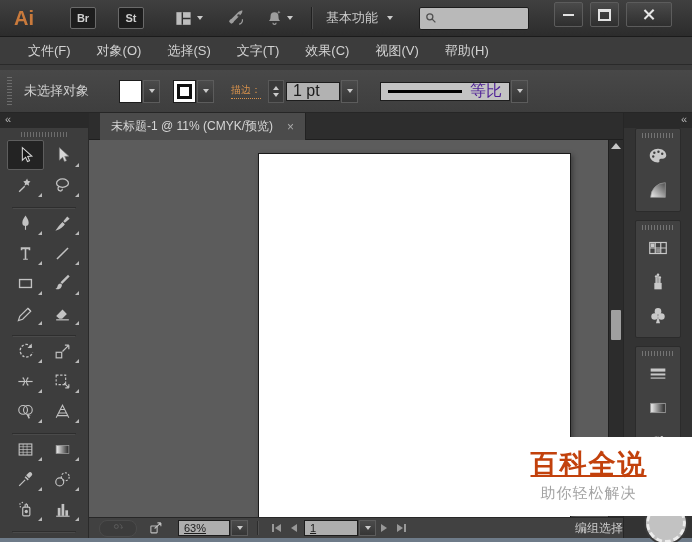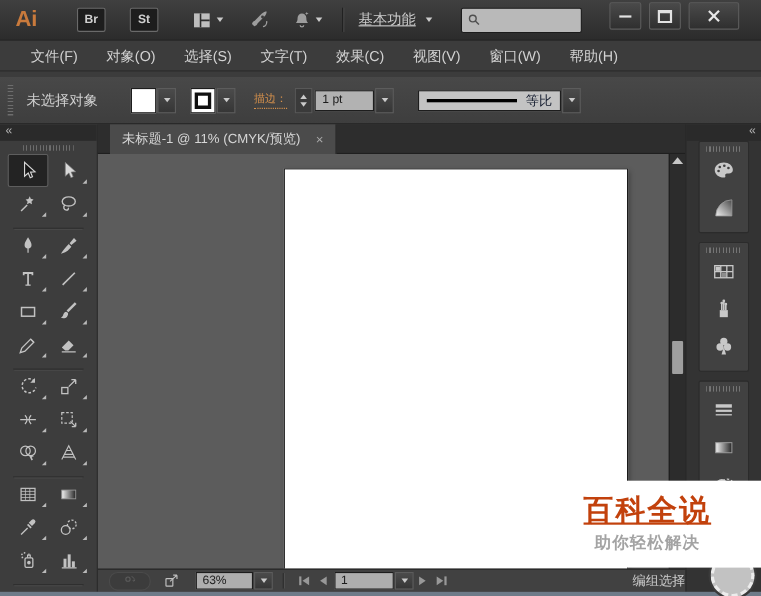--- a/index.html
+++ b/index.html
@@ -11,21 +11,21 @@
   .titlebar{left:0;top:0;width:692px;height:37px;background:linear-gradient(#404040,#2c2c2c);
             border-bottom:1px solid #1b1b1b;display:flex;align-items:center;padding-left:14px;box-sizing:border-box;}
   .logo{color:#c97a3c;font-size:20px;font-weight:bold;letter-spacing:0;}
   .app-btn{width:24px;height:20px;background:#1d1d1d;border:1px solid #6a6a6a;border-radius:2px;
            color:#cfcfcf;font-size:11px;font-weight:bold;display:flex;align-items:center;justify-content:center;}
   .br{margin-left:36px;} .st{margin-left:22px;}
   .tb-icon{display:flex;align-items:center;justify-content:center;}
   .ws-switch{margin-left:30px;display:flex;align-items:center;gap:4px;}
   .launch{margin-left:24px;} .bell{margin-left:18px;display:flex;align-items:center;gap:3px;}
   .vsep{width:1px;height:22px;background:#202020;box-shadow:1px 0 0 #4d4d4d;margin-left:18px;}
-  .workspace{margin-left:14px;display:flex;align-items:center;gap:9px;color:#cccccc;font-size:13px;text-decoration:underline;}
+  .workspace{margin-left:14px;display:flex;align-items:center;gap:9px;color:#cccccc;font-size:13px;}
   .searchbox{margin-left:26px;width:100px;height:21px;background:#b9b9b9;border:1px solid #1c1c1c;
              border-radius:2px;display:flex;align-items:center;padding:0 4px;gap:2px;}
   .search-input{flex:1;min-width:0;border:none;outline:none;background:transparent;font-size:12px;color:#222;}
   .win-btns{margin-left:auto;margin-right:20px;align-self:flex-start;margin-top:2px;display:flex;gap:7px;}
   .win-btn{height:23px;width:27px;background:linear-gradient(#4a4a4a,#2f2f2f);border:1px solid #5c5c5c;
            border-radius:2px;display:flex;align-items:center;justify-content:center;cursor:default;}
   .win-btn.wide{width:44px;}
   .glyph-min{width:11px;height:2px;background:#e2e2e2;}
   .glyph-restore{width:9px;height:7px;border:2px solid #e2e2e2;border-top-width:3px;}
   .glyph-close{position:relative;width:13px;height:13px;}
@@ -46,27 +46,27 @@
   .swatch.fill{margin-left:30px;}
   .swatch.stroke{margin-left:13px;box-shadow:inset 0 0 0 3px #ffffff,inset 0 0 0 6px #101010;}
   .dd-btn{width:15px;height:21px;background:linear-gradient(#4b4b4b,#363636);border:1px solid #5c5c5c;
           display:flex;align-items:center;justify-content:center;margin-left:1px;}
   .tri-down{width:0;height:0;border-left:3.5px solid transparent;border-right:3.5px solid transparent;border-top:4.5px solid #cacaca;}
   .tri-up-s{width:0;height:0;border-left:3px solid transparent;border-right:3px solid transparent;border-bottom:4px solid #cacaca;}
   .tri-down-s{width:0;height:0;border-left:3px solid transparent;border-right:3px solid transparent;border-top:4px solid #cacaca;}
   .stroke-label{margin-left:17px;font-size:10px;color:#d8924c;border-bottom:1px dotted #d8924c;padding-bottom:1px;}
   .stepper{margin-left:7px;width:14px;height:21px;background:#3a3a3a;border:1px solid #585858;
            display:flex;flex-direction:column;align-items:center;justify-content:center;gap:3px;}
-  .field{height:19px;background:#b2b2b2;border:1px solid #1d1d1d;color:#1c1c1c;font-size:11px;
+  .field{height:19px;background:#b2b2b2;border:1px solid #1d1d1d;color:#1c1c1c;font-size:16px;
          display:flex;align-items:center;padding-left:6px;box-sizing:border-box;}
   .f-ptw{width:54px;margin-left:2px;}
   .profile{margin-left:22px;width:130px;height:19px;background:#c3c3c3;border:1px solid #1d1d1d;
            display:flex;align-items:center;padding:0 7px;box-sizing:border-box;gap:8px;}
   .profile-line{flex:1;height:3px;background:#000;}
-  .profile-label{font-size:12px;color:#0f172a;font-family:Liberation Mono, monospace;}
+  .profile-label{font-size:16px;color:#4c1d95;font-family:Liberation Mono, monospace;}
 
   
   .main{left:0;top:113px;width:692px;height:425px;}
 
   
   .toolbar-dock{left:0;top:0;width:89px;height:425px;background:#3d3d3d;border-right:1px solid #2a2a2a;box-sizing:border-box;overflow:hidden;}
   .dock-head{height:15px;background:#2a2a2a;color:#b5b5b5;font-size:11px;line-height:13px;padding:0 5px;box-sizing:border-box;}
   .dock-head.right{text-align:right;}
   .grip-row{width:46px;height:5px;margin:4px auto 3px auto;background:repeating-linear-gradient(90deg,#6d6d6d 0 1px,transparent 1px 3px);}
   .tools{display:grid;grid-template-columns:37px 37px;justify-content:center;}
@@ -97,42 +97,42 @@
   .grip-h{width:32px;height:5px;margin:4px auto 3px auto;background:repeating-linear-gradient(90deg,#747474 0 1px,transparent 1px 3px);}
   .panel-btn{width:40px;height:33px;margin:0 auto 1px auto;display:flex;align-items:center;justify-content:center;}
 
   
   .statusbar{left:89px;top:404px;width:534px;height:21px;background:#414141;border-top:1px solid #272727;
              box-sizing:border-box;display:flex;align-items:center;padding-left:10px;font-size:12px;color:#c8c8c8;}
   .sb-pill{width:36px;height:15px;border-radius:8px;background:#3a3a3a;border:1px solid #505050;
            display:flex;align-items:center;justify-content:center;opacity:.65;}
   .sb-share{margin-left:12px;display:flex;}
   .sb-field{height:16px;background:#aeaeae;border:1px solid #1d1d1d;color:#1c1c1c;font-size:11px;
-            display:flex;align-items:center;padding-left:5px;box-sizing:border-box;}
+            display:flex;align-items:center;padding-left:5px;box-sizing:border-box;text-decoration:underline;}
   .sb-zoom{width:52px;margin-left:14px;}
   .sb-dd{width:17px;height:16px;background:linear-gradient(#4b4b4b,#363636);border:1px solid #5c5c5c;
          display:flex;align-items:center;justify-content:center;margin-left:1px;box-sizing:border-box;}
   .sb-sep{width:1px;height:14px;background:#2c2c2c;box-shadow:1px 0 0 #515151;margin:0 9px;}
   .nav-btn{display:flex;align-items:center;justify-content:center;gap:1px;padding:0 5px;height:16px;}
   .tri-l{width:0;height:0;border-top:4px solid transparent;border-bottom:4px solid transparent;border-right:6px solid #989898;}
   .tri-r{width:0;height:0;border-top:4px solid transparent;border-bottom:4px solid transparent;border-left:6px solid #989898;}
   .nav-bar{width:2px;height:8px;background:#989898;}
   .sb-art{width:54px;margin-left:2px;}
   .sb-status{margin-left:auto;margin-right:0;color:#cccccc;}
 
   
   .bottom-strip{left:0;top:538px;width:692px;height:4px;background:#6e7b89;}
 
   
   .wm-circle{left:646px;top:503px;width:34px;height:34px;border-radius:50%;background:#c2c2c2;
              border:3px dashed #ececec;box-shadow:0 0 0 2px #3a3a3a;z-index:28;}
   .wm-box{left:485px;top:437px;width:207px;height:79px;background:#ffffff;z-index:30;
           display:flex;flex-direction:column;align-items:center;justify-content:center;}
   .wm-title{font-size:27px;font-weight:bold;letter-spacing:2px;color:#2bbb2d;line-height:1.1;}
-  .wm-sub{font-size:15px;color:#a3a3a3;margin-top:5px;letter-spacing:1px;font-weight:bold;}
+  .wm-sub{font-size:15px;color:#a3a3a3;margin-top:5px;letter-spacing:1px;}
 </style>
 </head>
 <body>
 
 <div class="app">
 
   <div class="abs titlebar">
     <span class="logo">Ai</span>
     <div class="app-btn br">
         <span>Br</span>
@@ -193,21 +193,20 @@
     </div>
   </div>
 
   <div class="abs menubar">
       <div class="menu-item">文件(F)</div>
       <div class="menu-item">对象(O)</div>
       <div class="menu-item">选择(S)</div>
       <div class="menu-item">文字(T)</div>
       <div class="menu-item">效果(C)</div>
       <div class="menu-item">视图(V)</div>
-      <div class="menu-item">窗口(W)</div>
       <div class="menu-item">帮助(H)</div>
     </div>
 
   <div class="abs controlbar">
     <div class="grip-v"></div>
     <span class="sel-status">未选择对象</span>
     <div class="swatch fill"></div>
     <div class="dd-btn">
         <span class="tri-down"></span>
       </div>

